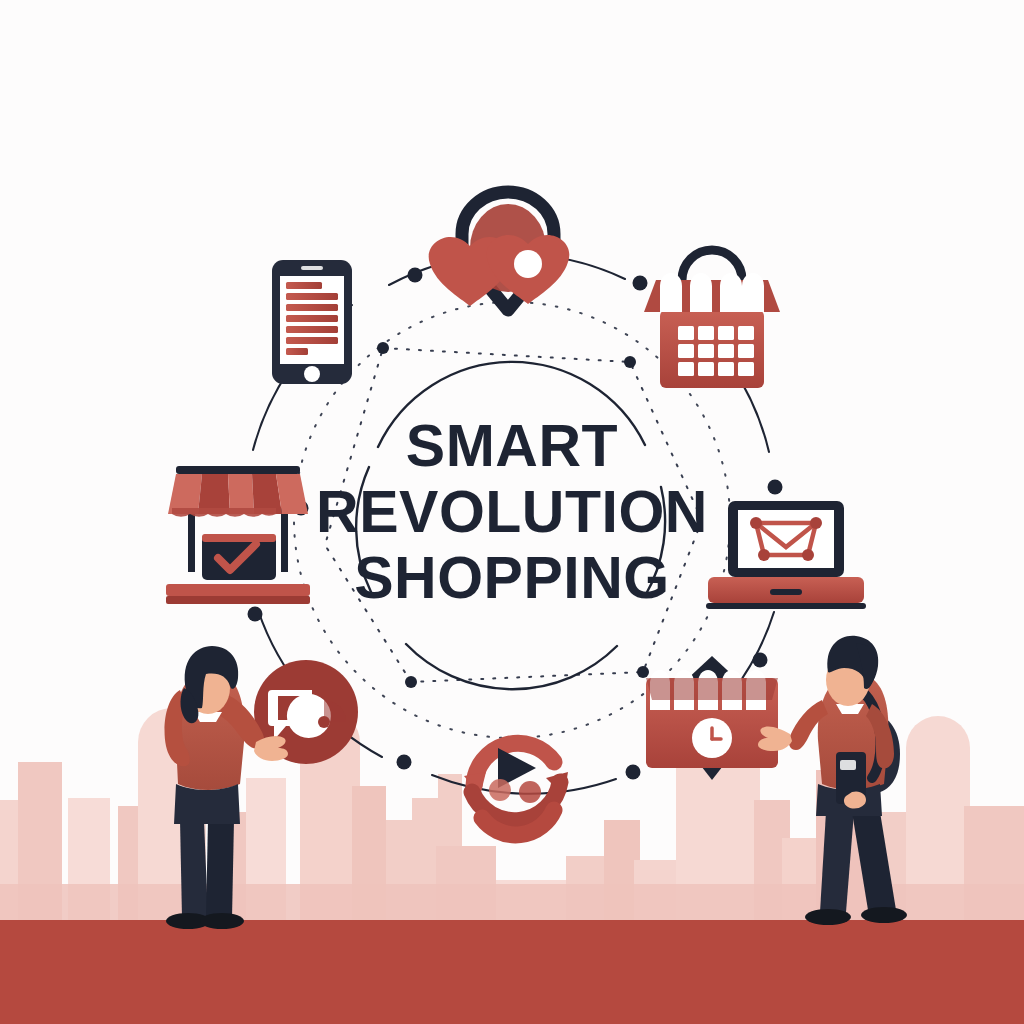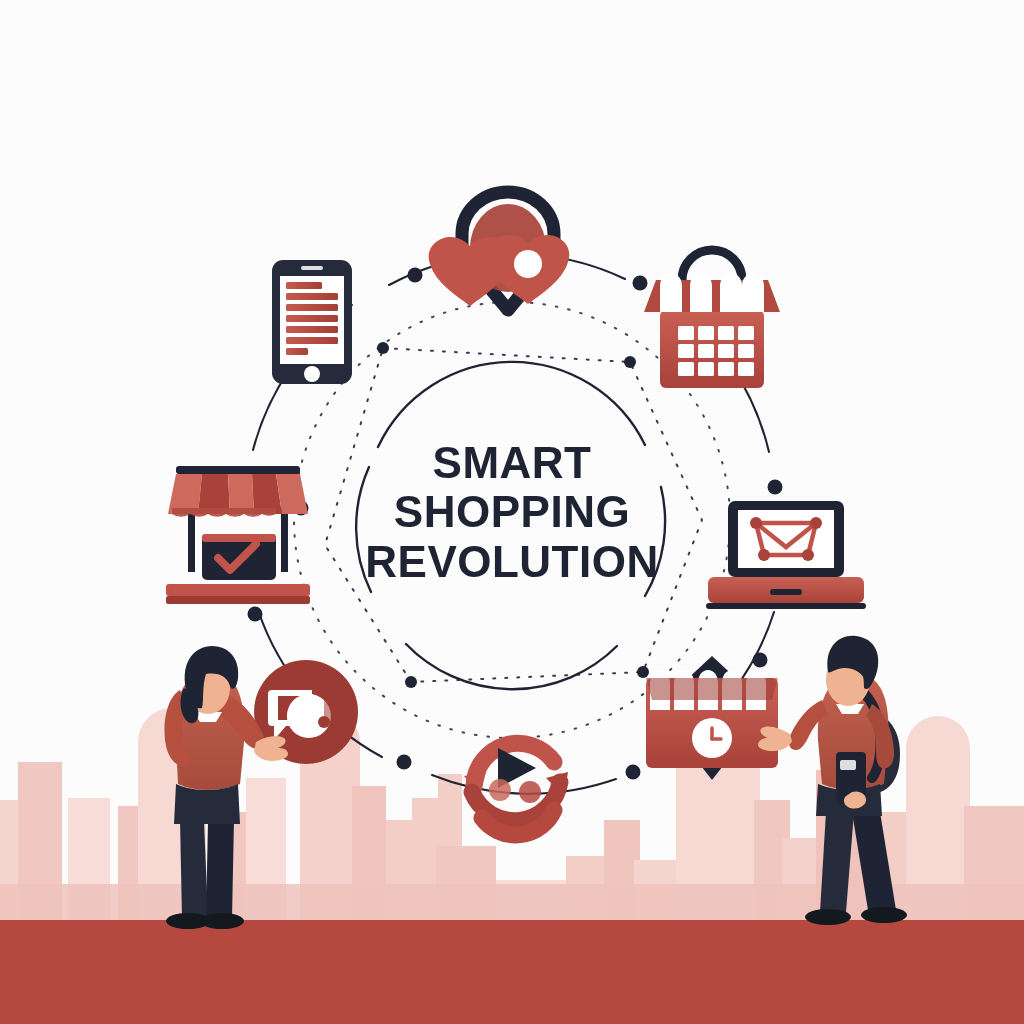--- a/index.html
+++ b/index.html
@@ -10,21 +10,21 @@
   }
   #stage{position:relative;width:1024px;height:1024px;background:#fdfcfc;overflow:hidden;}
   svg.layer{position:absolute;left:0;top:0;width:1024px;height:1024px;}
   #title-block{
     position:absolute;left:50%;top:50%;transform:translate(-50%,-50%);
     width:420px;text-align:center;pointer-events:none;
   }
   .title-line{
     font-family:"Liberation Sans", sans-serif;
     font-weight:700;
-    font-size:44px;
+    font-size:59px;
     line-height:1.12;
     letter-spacing:0.5px;
     color:#1e2433;
     white-space:nowrap;
   }
 </style>
 </head>
 <body>
 
 <div id="stage">
@@ -316,17 +316,17 @@
 
       <ellipse cx="848" cy="680" rx="22" ry="26" fill="#f0b392"></ellipse>
 
       <path d="M828 672 c-4 -26 12 -38 28 -36 c16 2 24 14 22 30 c-2 14 -8 22 -12 18 c-2 -10 -10 -16 -22 -16 c-8 0 -14 6 -16 4 z" fill="#1e2433"></path>
       <path d="M856 644 c14 -2 22 10 20 26 c-2 14 -8 22 -12 18 c0 -16 -4 -32 -8 -44 z" fill="#1e2433"></path>
     </g>
   </svg>
 
   <div id="title-block">
     <div class="title-line">SMART</div>
+    <div class="title-line">REVOLUTION</div>
     <div class="title-line">SHOPPING</div>
-    <div class="title-line">REVOLUTION</div>
   </div>
 
 </div>
 
 </body></html>

